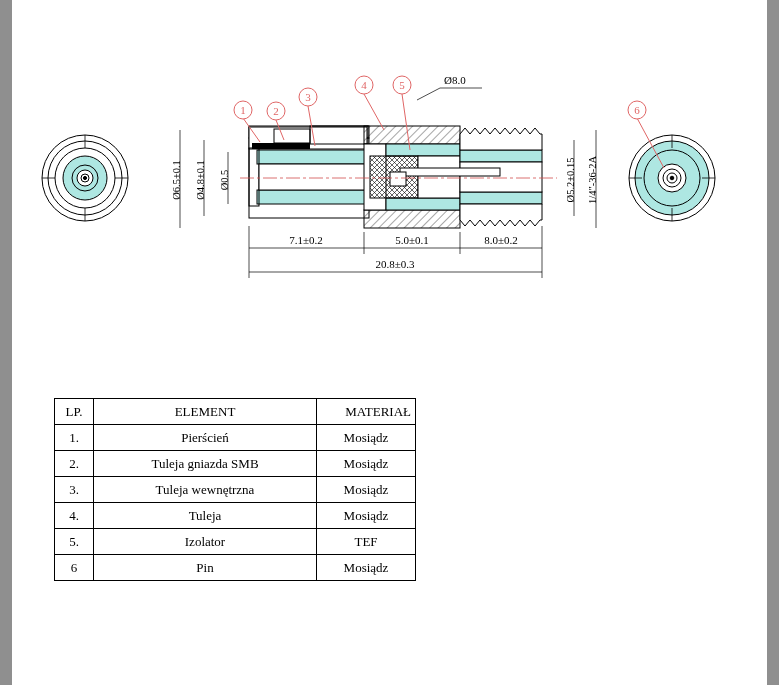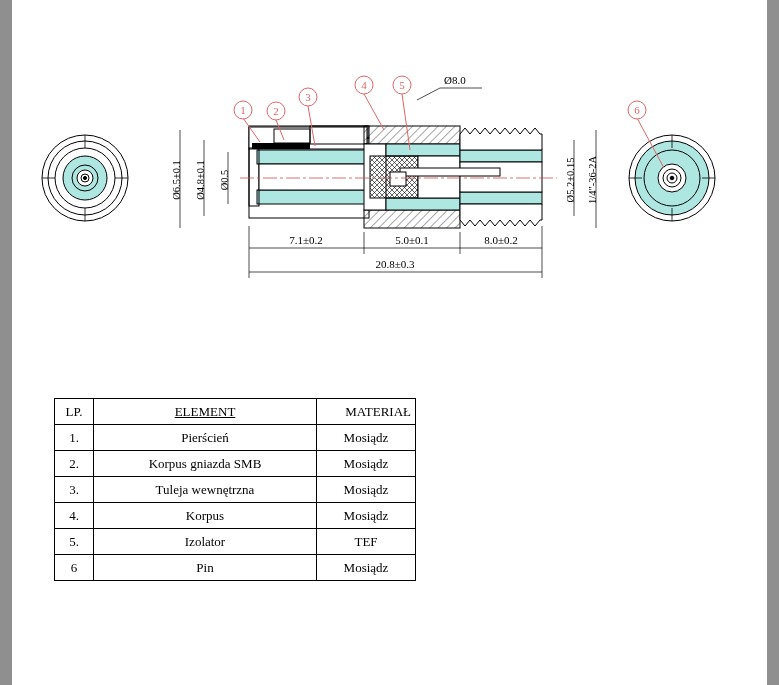--- a/index.html
+++ b/index.html
@@ -43,21 +43,21 @@
     color: #000;
   }
   .bom td, .bom th {
     border: 1px solid #000;
     padding: 3px 4px;
     text-align: center;
     font-weight: normal;
     height: 19px;
   }
   .bom .col-lp { width: 30px; }
-  .bom .col-el { width: 214px; text-decoration: underline; }
+  .bom .col-el { width: 214px; }
   .bom .col-mat { width: 90px; text-align: right; }
   .bom thead td { font-size: 13px; }
 </style>
 </head>
 <body>
 
 <div class="page">
   <div class="sheet">
 
     <div class="drawing">
@@ -222,31 +222,31 @@
         </tr>
       </thead>
       <tbody>
         <tr>
           <td>1.</td>
           <td>Pierścień</td>
           <td>Mosiądz</td>
         </tr>
         <tr>
           <td>2.</td>
-          <td>Korpus gniazda SMB</td>
+          <td>Tuleja gniazda SMB</td>
           <td>Mosiądz</td>
         </tr>
         <tr>
           <td>3.</td>
           <td>Tuleja wewnętrzna</td>
           <td>Mosiądz</td>
         </tr>
         <tr>
           <td>4.</td>
-          <td>Korpus</td>
+          <td>Tuleja</td>
           <td>Mosiądz</td>
         </tr>
         <tr>
           <td>5.</td>
           <td>Izolator</td>
           <td>TEF</td>
         </tr>
         <tr>
           <td>6</td>
           <td>Pin</td>

